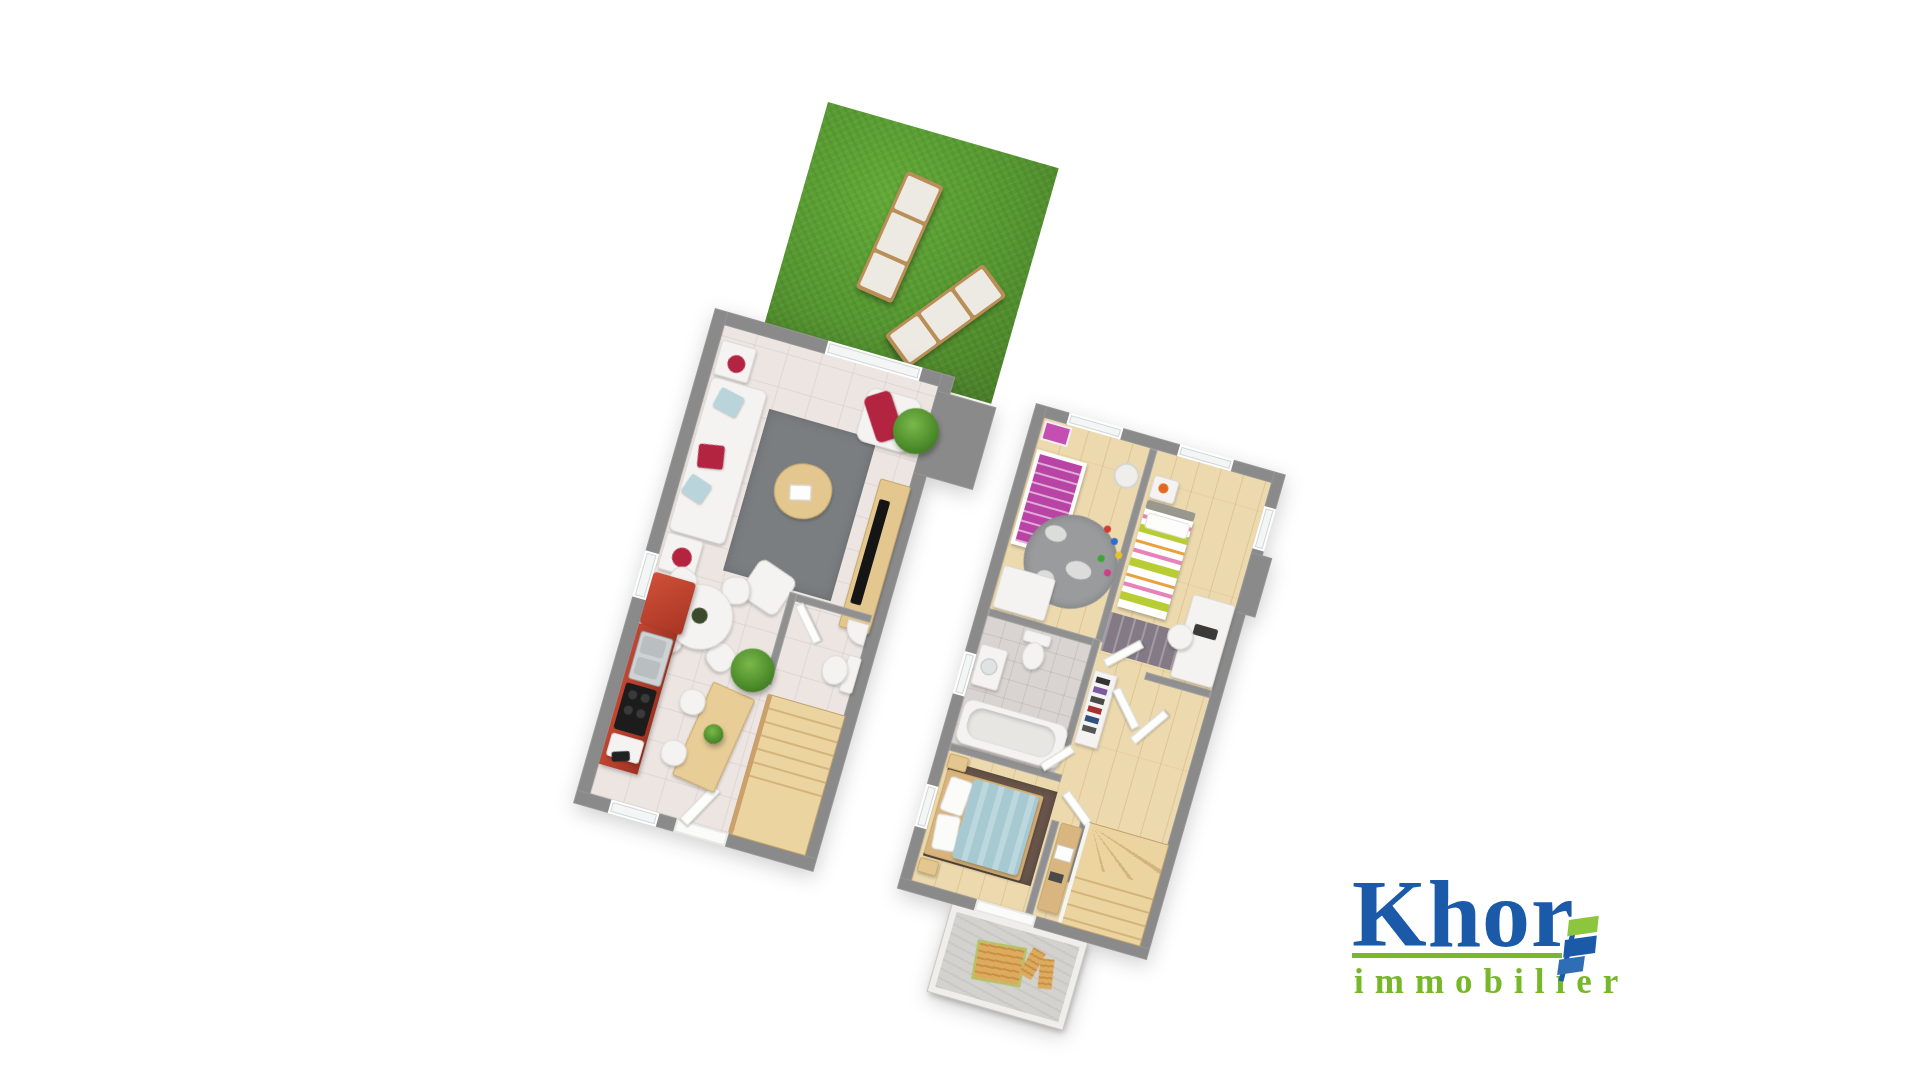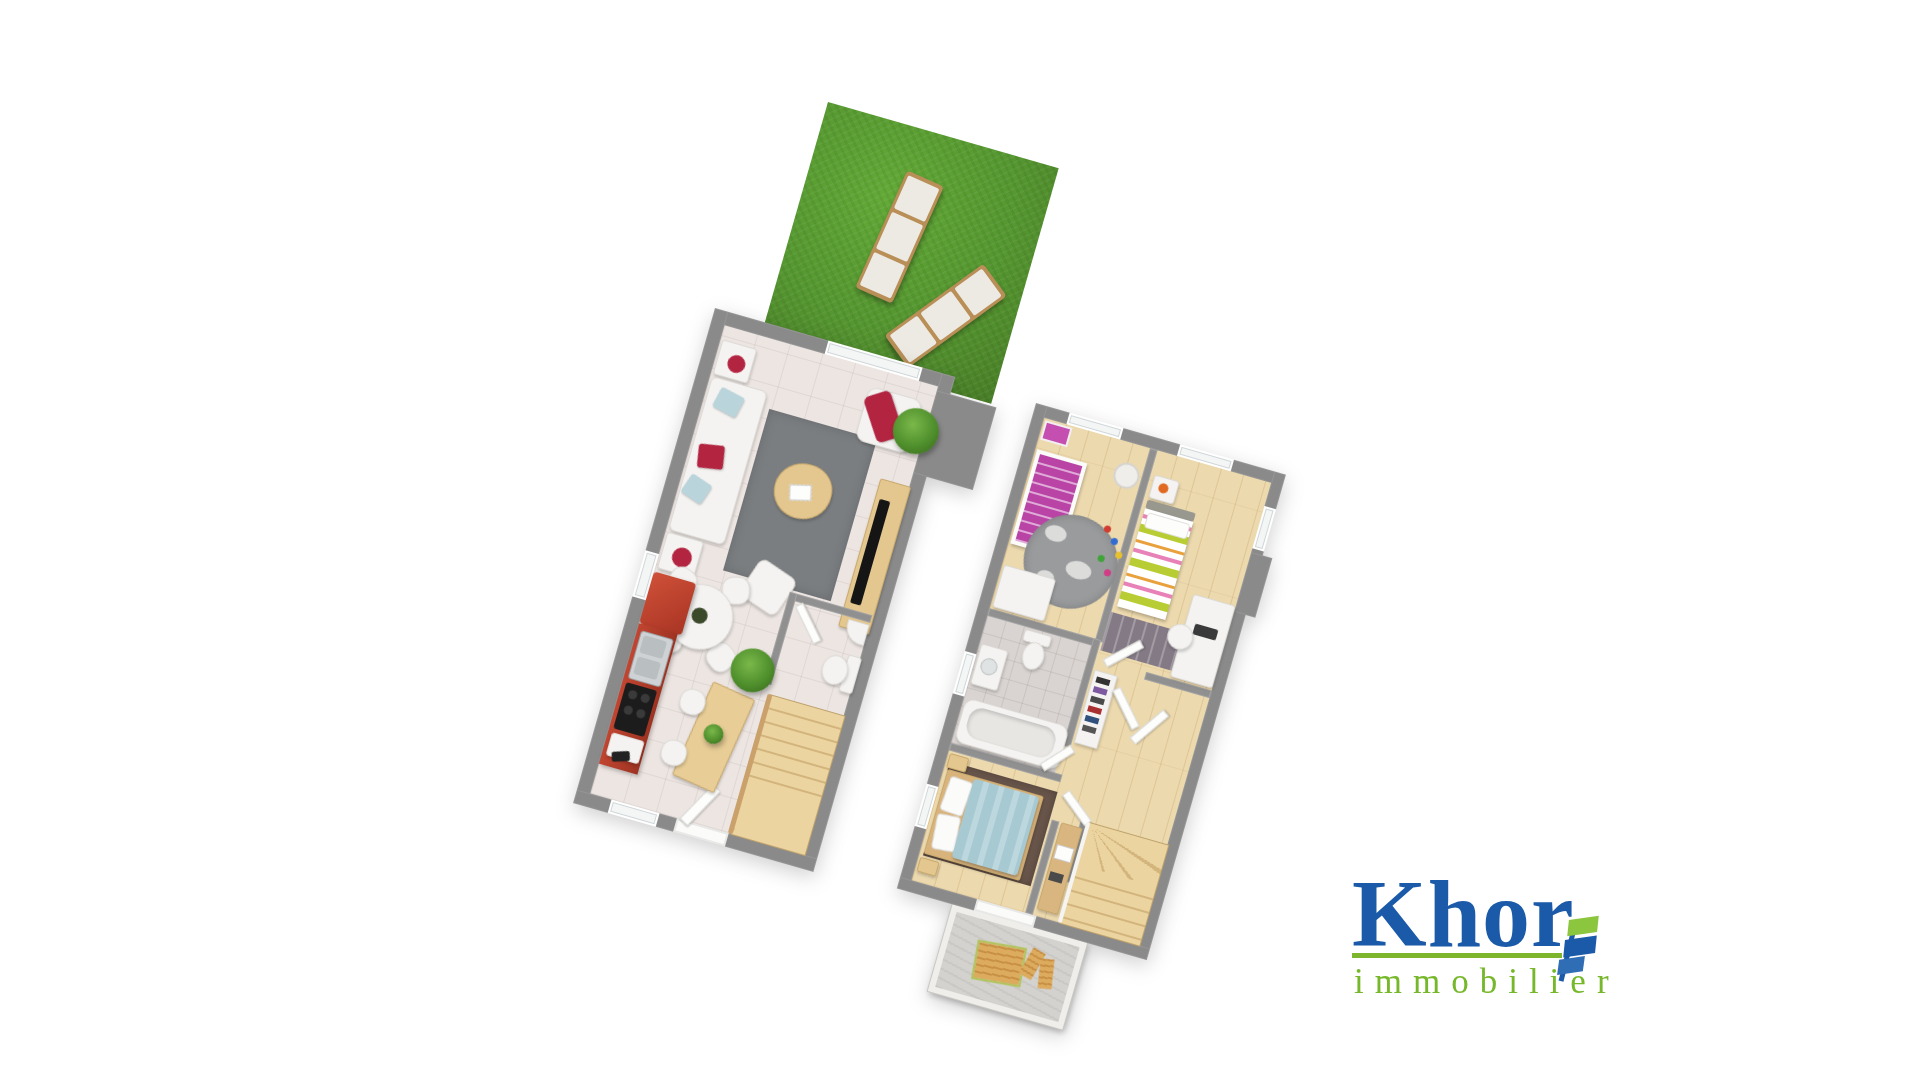--- a/index.html
+++ b/index.html
@@ -252,21 +252,21 @@
     <div class="abs" style="left:142px;top:418px;width:16px;height:13px;background:#fdfdfc;border:1px solid #ccc;"></div>
     <div class="abs" style="left:143px;top:446px;width:14px;height:9px;background:#4a4a4a;"></div>
     <div class="fan-up" style="left:166px;top:388px;width:82px;height:44px;border:1px solid #bfa26c;border-bottom:none;"></div>
     <div class="stairs" style="left:166px;top:432px;width:82px;height:61px;border-top:none;"></div>
     <div class="abs" style="left:164px;top:388px;width:4px;height:105px;background:#f5f4f1;border-radius:2px;"></div>
   </div>
 
   <div>
     <div class="logo-name" style="left:1352px;top:866px;">Khor</div>
     <div class="logo-rule" style="left:1352px;top:953px;width:210px;"></div>
-    <div class="logo-tagline" style="left:1354px;top:964px;">immobilier</div>
+    <div class="logo-tagline" style="left:1354px;top:964px;font-weight:bold;">immobilier</div>
     <div>
       <div class="flagband" style="left:1566px;top:920px;width:5px;height:62px;background:#1a5aa8;transform:rotate(14deg);"></div>
       <div class="flagband" style="left:1568px;top:918px;width:30px;height:16px;background:#8cc63f;transform:skewY(-14deg) rotate(6deg);"></div>
       <div class="flagband" style="left:1564px;top:938px;width:32px;height:17px;background:#1a5aa8;transform:skewY(-14deg) rotate(6deg);"></div>
       <div class="flagband" style="left:1558px;top:958px;width:26px;height:15px;background:#2f6db5;transform:skewY(-16deg) rotate(8deg);"></div>
     </div>
   </div>
 
 </div>
 

